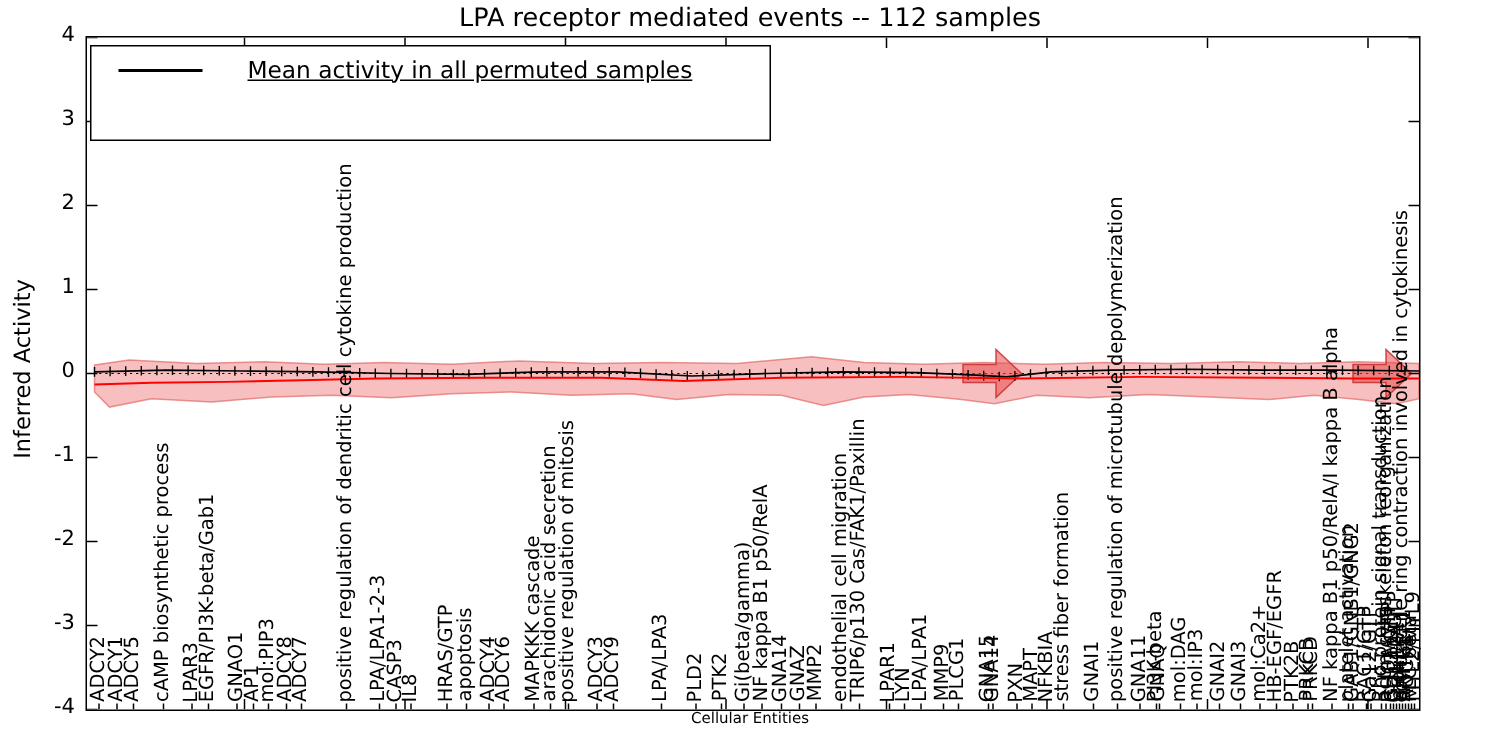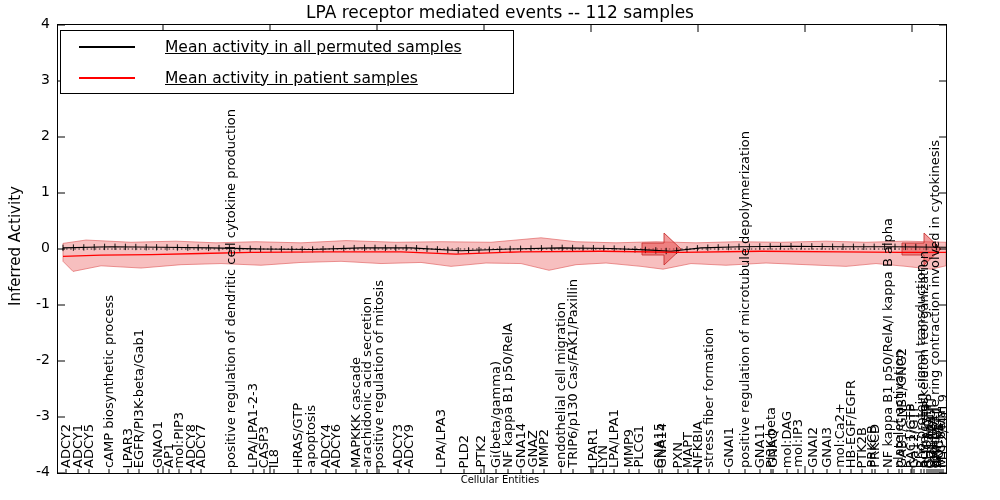--- a/index.html
+++ b/index.html
@@ -131,19 +131,15 @@
       <div class="entity" style="left: 932px;">ROCK1</div>
       <div class="entity" style="left: 934px;">PLC-beta</div>
       <div class="entity" style="left: 936px;">MYL2/MYL9</div>
     </div>
 
   <div class="legend">
     <div class="legend-row">
       <div class="swatch" style="border-top-color: rgb(0, 0, 0);"></div>
       <span class="legend-label">Mean activity in all permuted samples</span>
     </div>
-    <div class="legend-row">
-      <div class="swatch" style="border-top-color: rgb(255, 0, 0);"></div>
-      <span class="legend-label">Mean activity in patient samples</span>
-    </div>
   </div>
 
 </div>
 
 </body></html>

